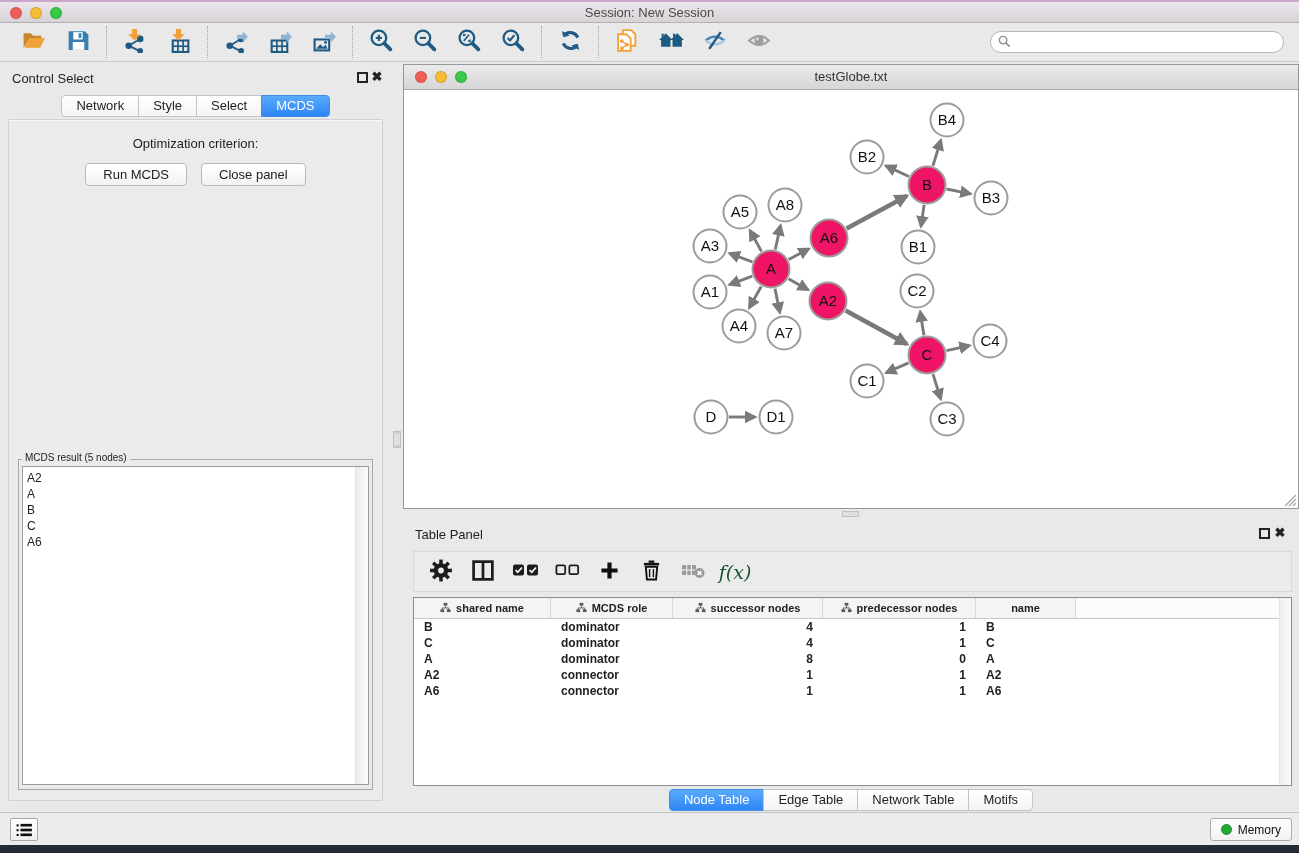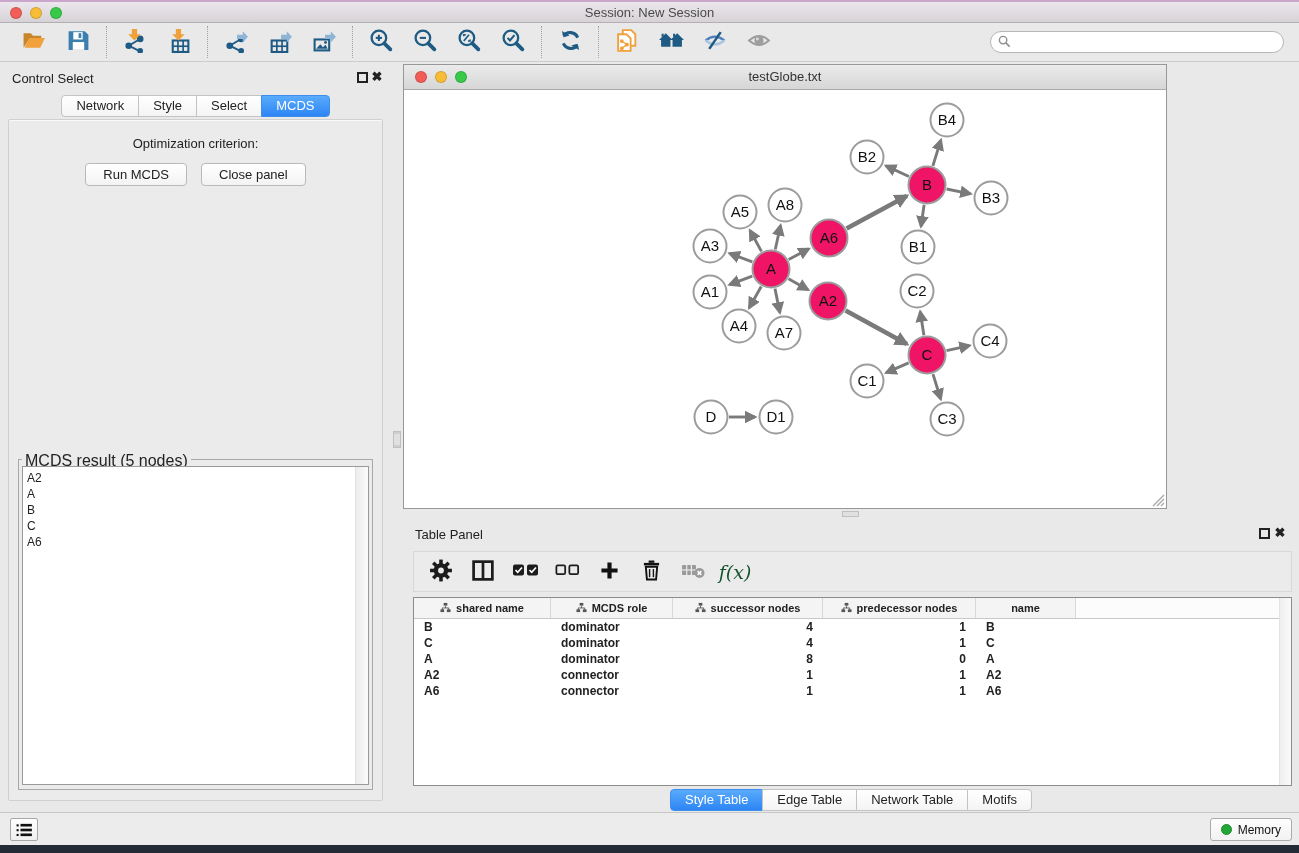--- a/index.html
+++ b/index.html
@@ -48,35 +48,35 @@
   .opt-label { text-align:center; margin-top:16px; font-size:13px; }
   .mac-select { position:relative; margin:12px auto 0; width:313px; height:23px; background:#fff;
     border:1px solid #b5b5b5; border-radius:4px; font-size:13px; line-height:21px; padding-left:9px; }
   .mac-select .stepper { position:absolute; right:0px; top:0px; width:21px; height:21px; border-radius:0 3px 3px 0;
     background:linear-gradient(#6cb0f8,#2d82f0); display:flex; flex-direction:column; align-items:center; justify-content:center; gap:2px; }
   .cp-buttons { display:flex; justify-content:center; gap:14px; margin-top:12px; }
   .mac-btn { height:23px; padding:0 17px; font-size:13px; background:linear-gradient(#ffffff,#f3f3f3);
     border:1px solid #b9b9b9; border-radius:4px; color:#222; }
   .mcds-fieldset { position:absolute; left:9px; right:9px; top:339px; bottom:10px;
     border:1px solid #a8a8a8; }
-  .mcds-legend { position:absolute; top:-8px; left:3px; background:#ebebeb; padding:0 3px; font-size:16px; }
+  .mcds-legend { position:absolute; top:-8px; left:3px; background:#ebebeb; padding:0 3px; font-size:10px; }
   .mcds-list { position:absolute; left:3px; right:3px; top:6px; bottom:4px; background:#fff;
     border:1px solid #9a9a9a; font-size:12px; padding:3px 0 0 4px; }
   .mcds-list .scrolltrack { position:absolute; right:0; top:0; bottom:0; width:13px;
     background:linear-gradient(to right,#ececec,#fbfbfb); border-left:1px solid #e2e2e2; }
   .mcds-item { line-height:16px; }
 
   
   .grip-v { position:absolute; left:393px; top:431px; width:8px; height:17px; background:#e0e0e0;
     border:1px solid #c0c0c0; box-shadow:inset 0 2px 0 #cfcfcf, inset 0 -2px 0 #cfcfcf; }
   .grip-h { position:absolute; left:842px; top:511px; width:17px; height:6px; background:#e0e0e0;
     border:1px solid #c0c0c0; }
 
   
-  #network-window { position:absolute; left:403px; top:64px; width:764px; height:445px;
+  #network-window { position:absolute; left:403px; top:64px; width:896px; height:445px;
     background:#fff; border:1px solid #979797; }
   .nw-titlebar { position:relative; height:25px; background:linear-gradient(#ebebeb,#d6d6d6);
     border-bottom:1px solid #aaa; }
   .nw-lights { position:absolute; left:11px; top:6px; display:flex; gap:8px; }
   .nw-title { text-align:center; font-size:13px; color:#333; line-height:24px; }
   .nw-canvas { position:absolute; left:0; top:25px; right:0; bottom:0; background:#fff; overflow:hidden; }
   .resize-grip { position:absolute; right:1px; bottom:1px; }
 
   
   #table-panel { position:absolute; left:403px; top:518px; right:0; height:295px; background:#e9e9e9; }
@@ -611,21 +611,21 @@
           <div class="tt-td left" style="width: 137px;">A6</div>
           <div class="tt-td left" style="width: 122px;">connector</div>
           <div class="tt-td right" style="width: 150px;">1</div>
           <div class="tt-td right" style="width: 153px;">1</div>
           <div class="tt-td left" style="width: 100px;">A6</div>
         </div>
       </div>
     <span class="tt-scroll"></span>
   </div>
   <div class="tp-tabs" id="tp-tabs">
-      <button class="tab-btn active">Style Table</button>
+      <button class="tab-btn active">Node Table</button>
       <button class="tab-btn">Edge Table</button>
       <button class="tab-btn">Network Table</button>
       <button class="tab-btn">Motifs</button>
     </div>
 </div>
 
 <div id="status">
   <button class="list-btn">
     <svg width="18" height="14" viewBox="0 0 20 16">
       <g fill="#111">

